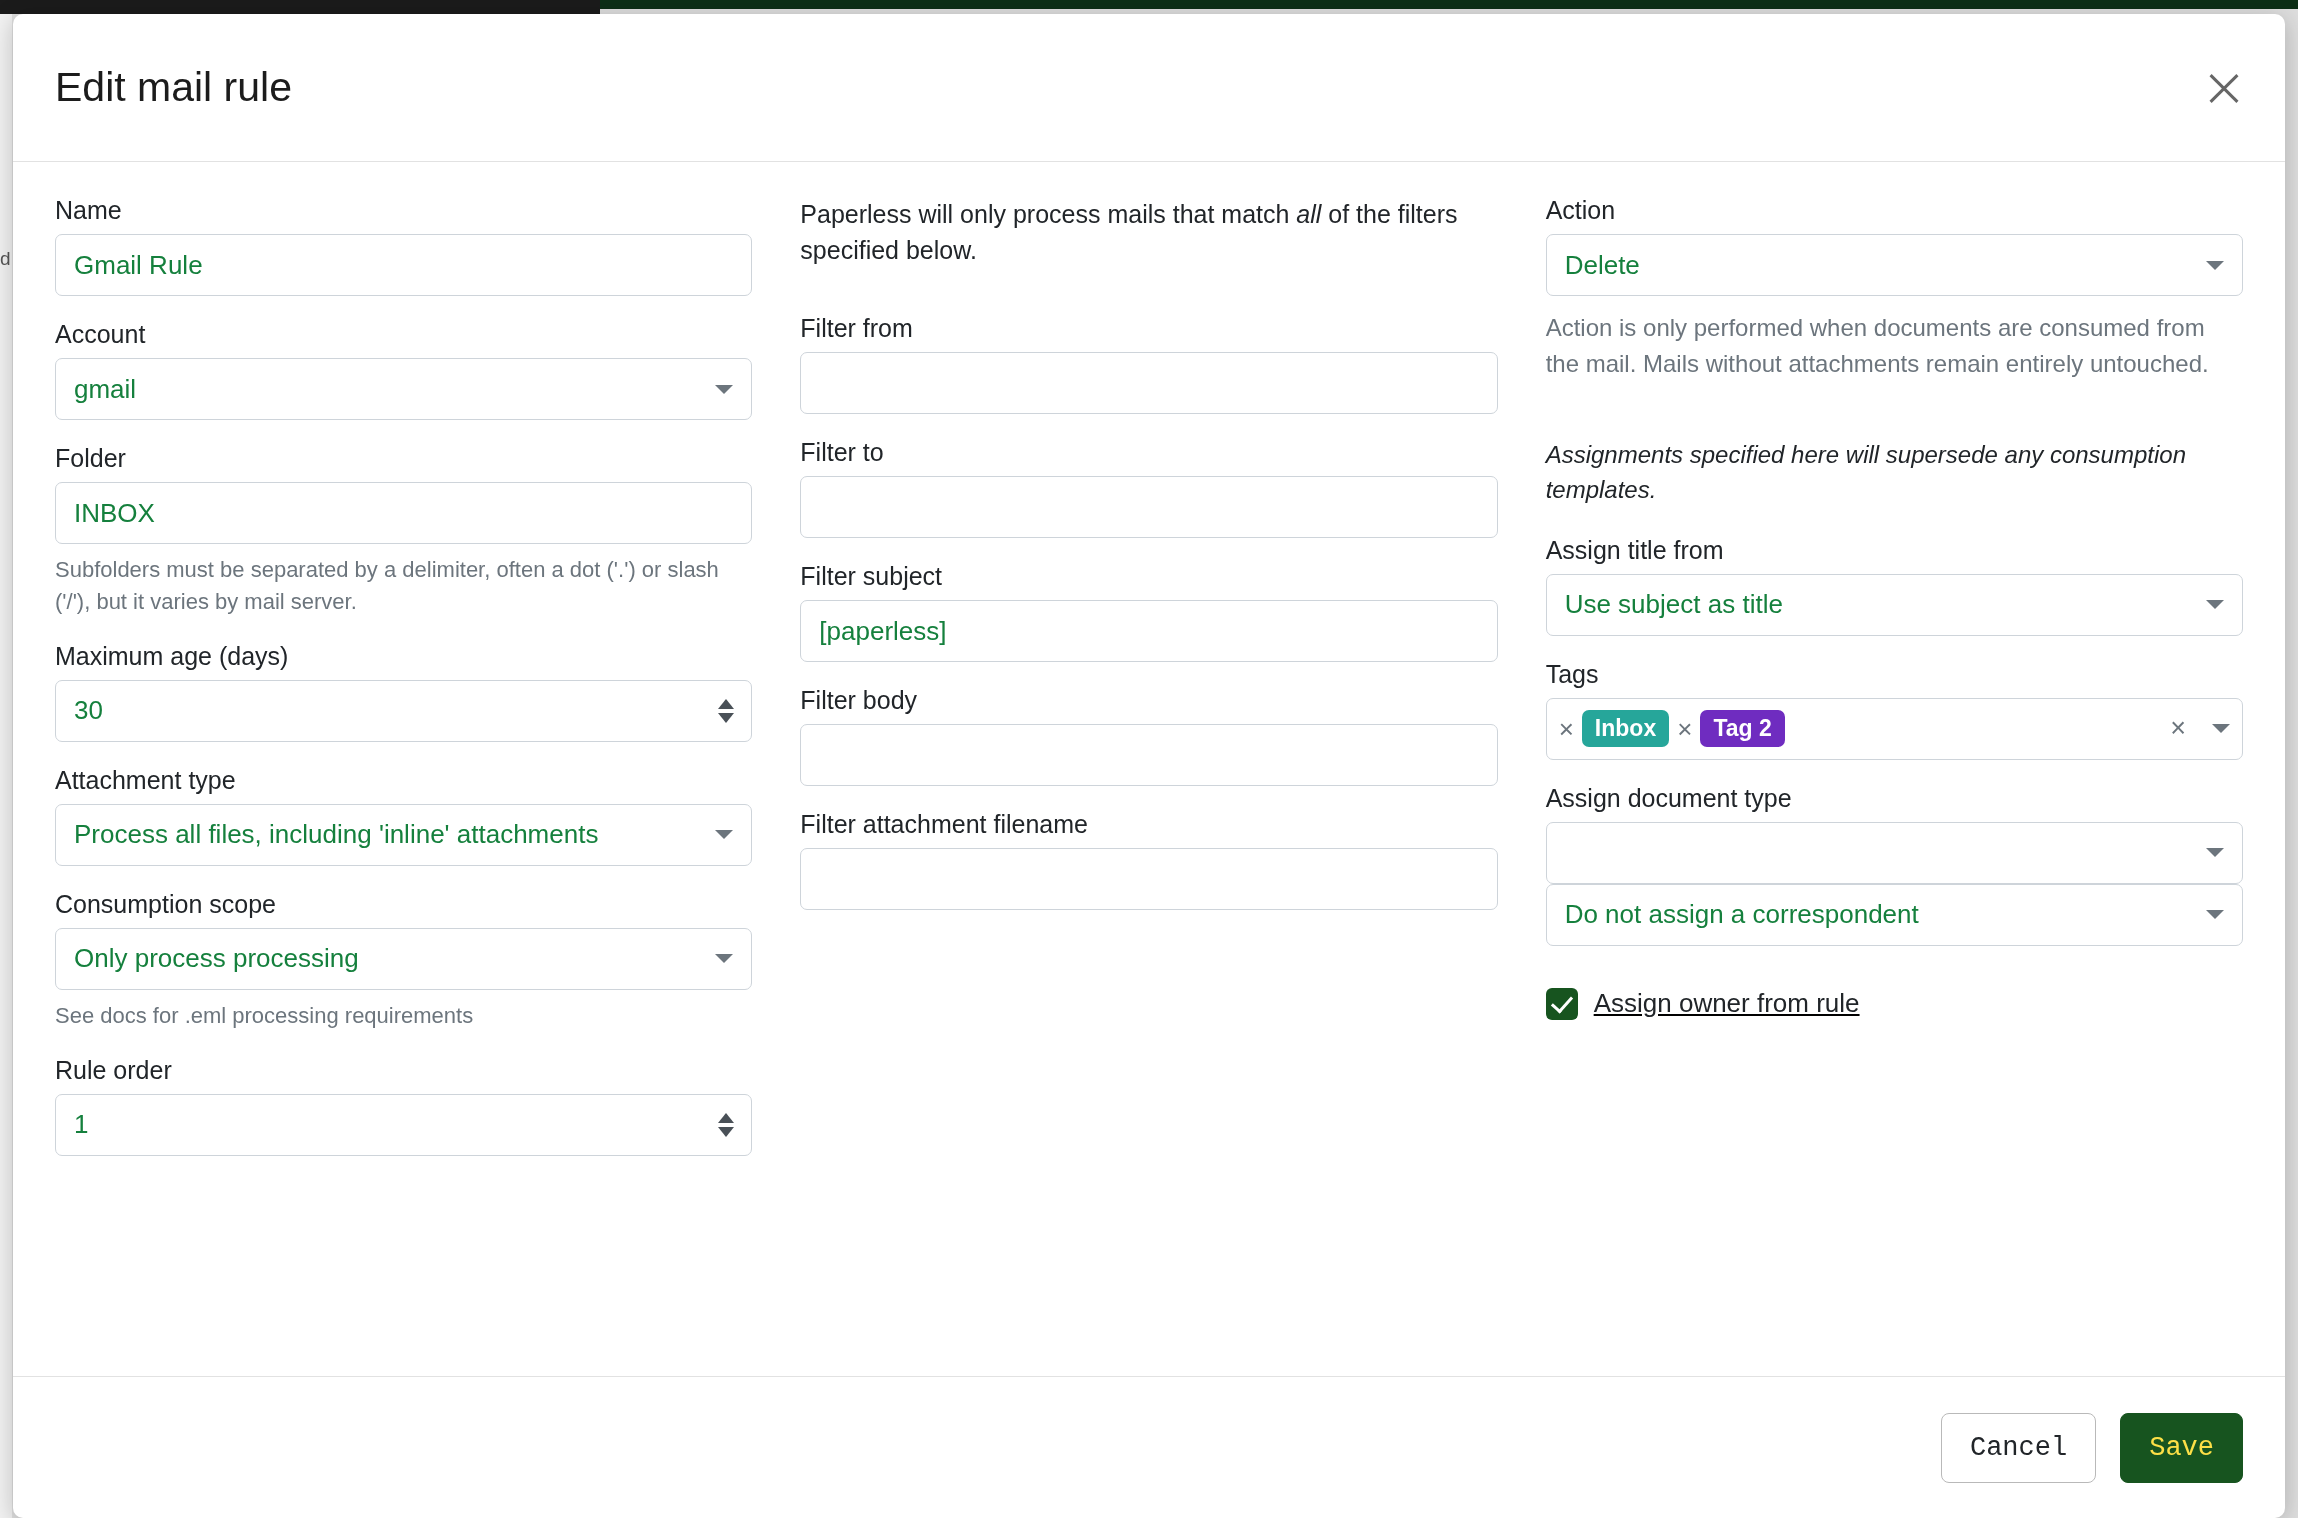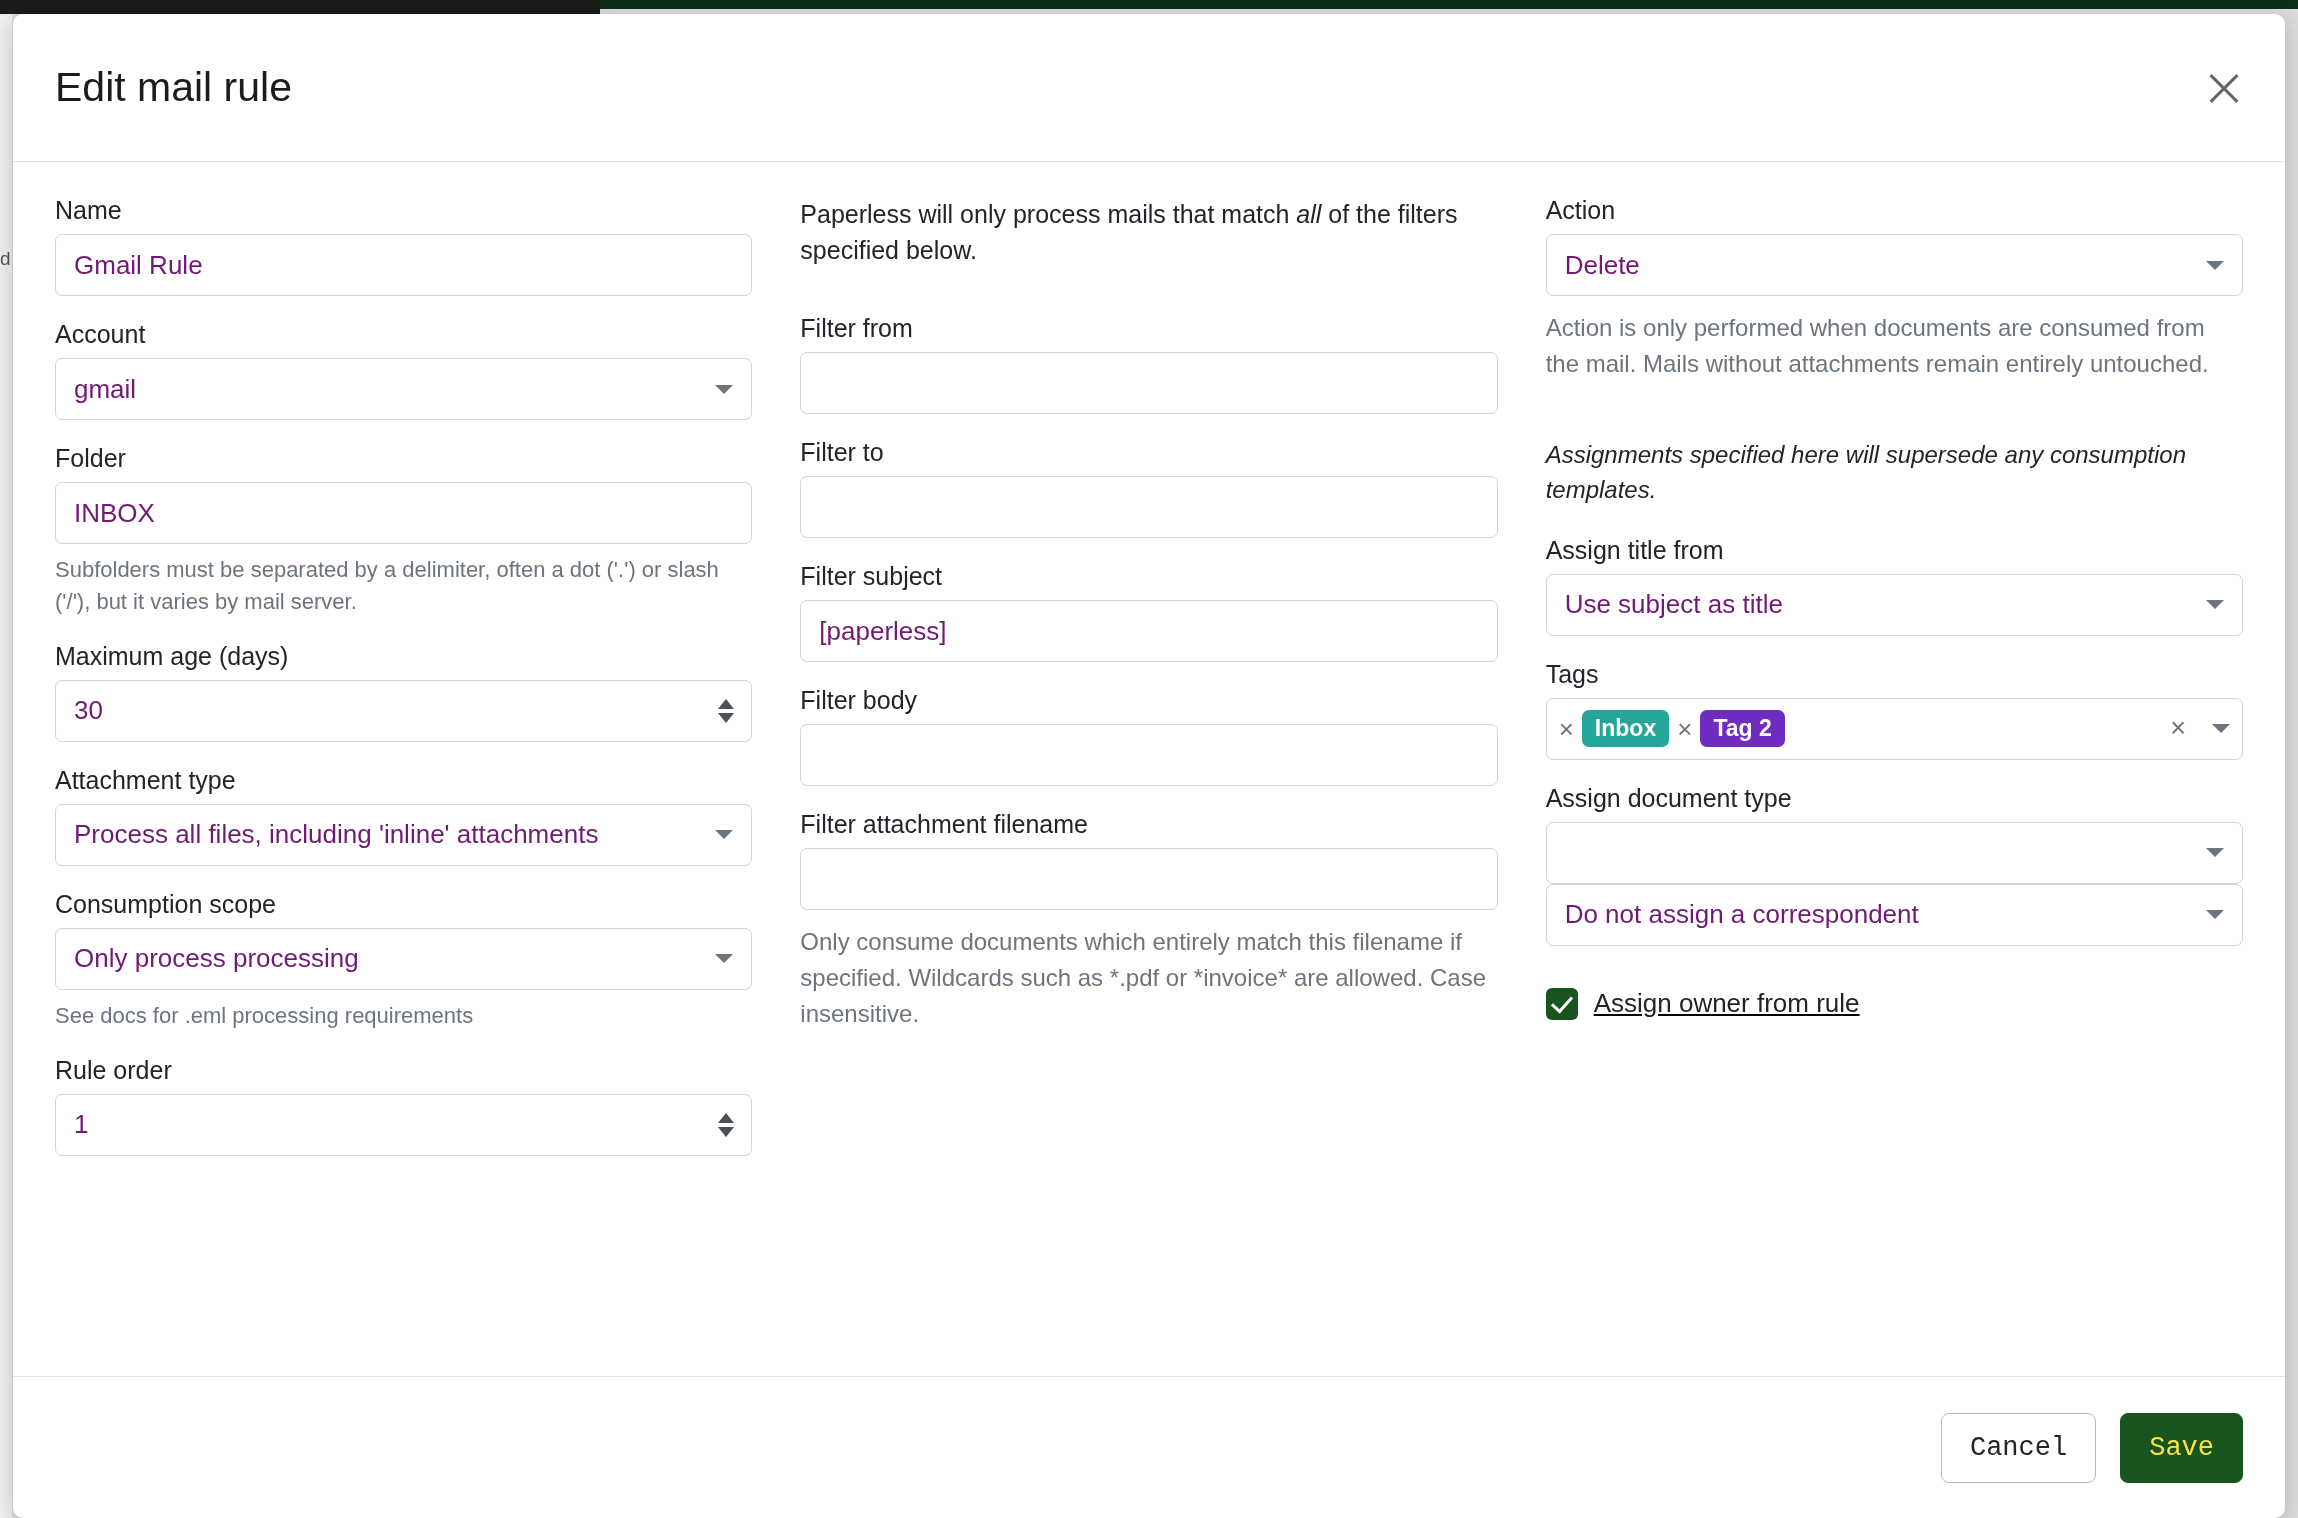--- a/index.html
+++ b/index.html
@@ -106,21 +106,21 @@
     margin-top: 24px;
   }
   label.fld-label.first { margin-top: 0; }
 
   .input, .select {
     width: 100%;
     height: 62px;
     border: 1px solid #ced4da;
     border-radius: 7px;
     font-size: 26px;
-    color: #701a75;
+    color: #15803d;
     padding: 0 18px;
     background: #fff;
     display: flex;
     align-items: center;
     font-family: "Liberation Sans", sans-serif;
   }
   .select {
     justify-content: space-between;
     cursor: pointer;
   }
@@ -346,21 +346,20 @@
       <div class="input"></div>
 
       <label class="fld-label">Filter subject</label>
       <div class="input">[paperless]</div>
 
       <label class="fld-label">Filter body</label>
       <div class="input"></div>
 
       <label class="fld-label">Filter attachment filename</label>
       <div class="input"></div>
-      <div class="desc">Only consume documents which entirely match this filename if specified. Wildcards such as *.pdf or *invoice* are allowed. Case insensitive.</div>
     </div>
 
     <div class="col col-right">
       <label class="fld-label first">Action</label>
       <div class="select">
         <span>Delete</span>
         <span class="caret"></span>
       </div>
       <div class="desc">Action is only performed when documents are consumed from the mail. Mails without attachments remain entirely untouched.</div>
 

